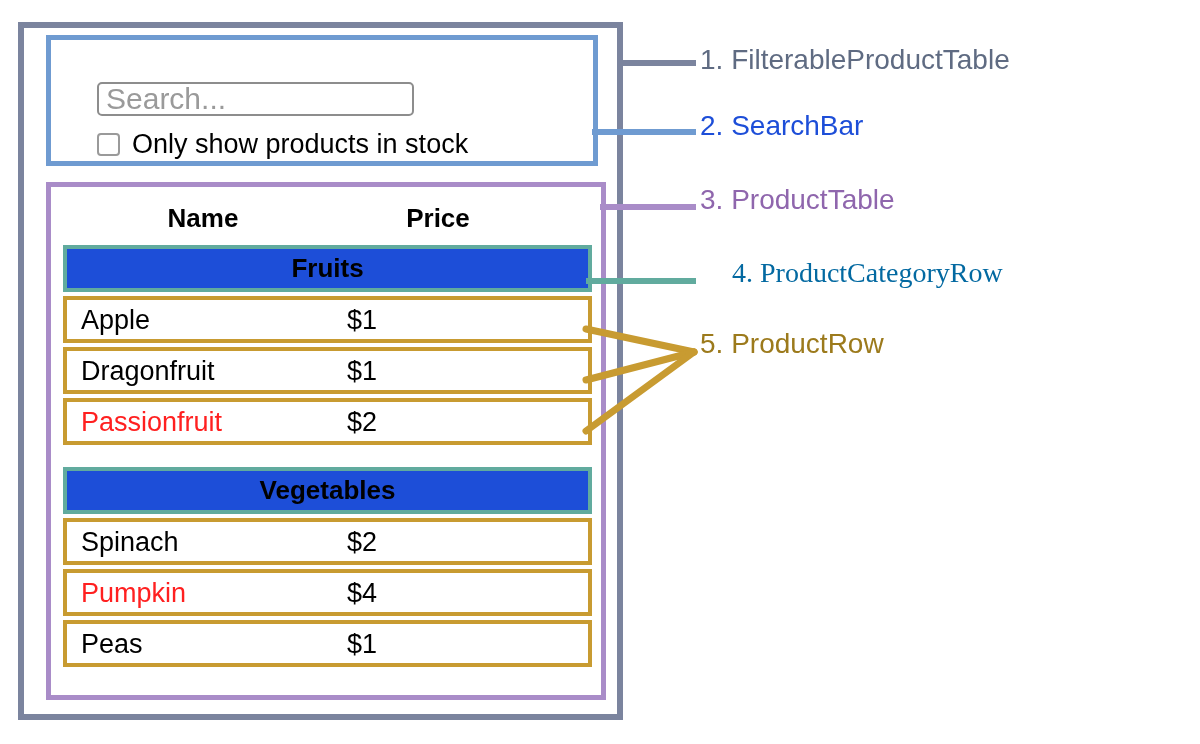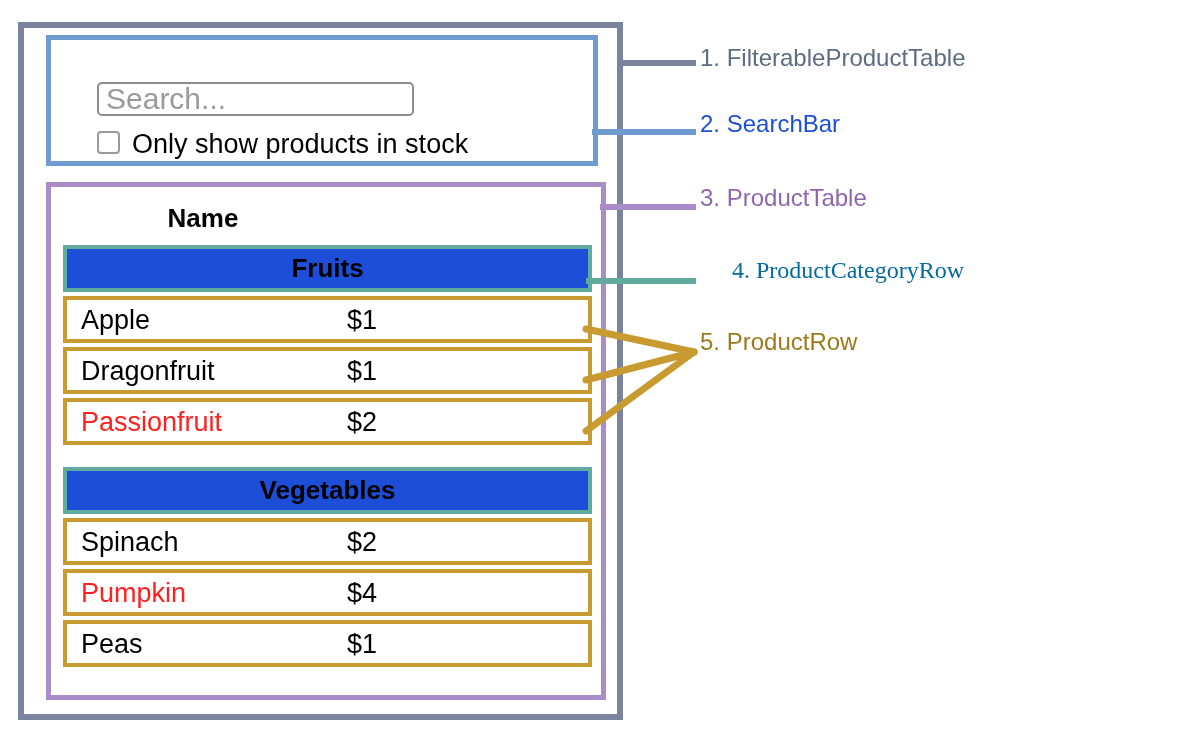--- a/index.html
+++ b/index.html
@@ -63,21 +63,21 @@
     line-height: 30px;
     outline: none;
   }
   .search-input::placeholder { color: #9a9a9a; opacity: 1; }
 
   .checkbox-row {
     position: absolute;
     left: 46px;
     top: 91px;
     display: flex;
-    align-items: flex-start;
+    align-items: center;
     gap: 12px;
   }
   .checkbox-box {
     width: 23px;
     height: 23px;
     box-sizing: border-box;
     border: 2px solid #9a9a9a;
     border-radius: 4px;
     background: #ffffff;
     flex: 0 0 auto;
@@ -183,21 +183,21 @@
   .conn-svg {
     position: absolute;
     left: 0; top: 0;
     width: 1200px;
     height: 744px;
     pointer-events: none;
   }
 
   .legend-label {
     position: absolute;
-    font-size: 24px;
+    font-size: 28px;
     font-weight: 400;
     letter-spacing: 0px;
     white-space: nowrap;
   }
   .legend-1 { left: 700px; top: 44px;  color: #5f6b82; }
   .legend-2 { left: 700px; top: 110px; color: #1d4ed8; }
   .legend-3 { left: 700px; top: 184px; color: #8f66ad; }
   .legend-4 { left: 732px; top: 257px; color: #0369a1; font-family: Liberation Serif, serif; }
   .legend-5 { left: 700px; top: 328px; color: #9c7a1c; }
 </style>
@@ -214,20 +214,21 @@
         <span class="checkbox-box"></span>
         <span class="checkbox-label">Only show products in stock</span>
       </div>
     </div>
 
     <div class="producttable-box" style="left:22px; top:154px; position:absolute;">
       <div class="table-inner">
 
         <div class="table-head">
           <div class="th-name">Name</div>
+          <div class="th-price">Price</div>
         </div>
 
         <div class="category-row">
           <span class="cat-label">Fruits</span>
         </div>
 
         <div class="product-row">
           <span class="cell-name">Apple</span>
           <span class="cell-price">$1</span>
         </div>

